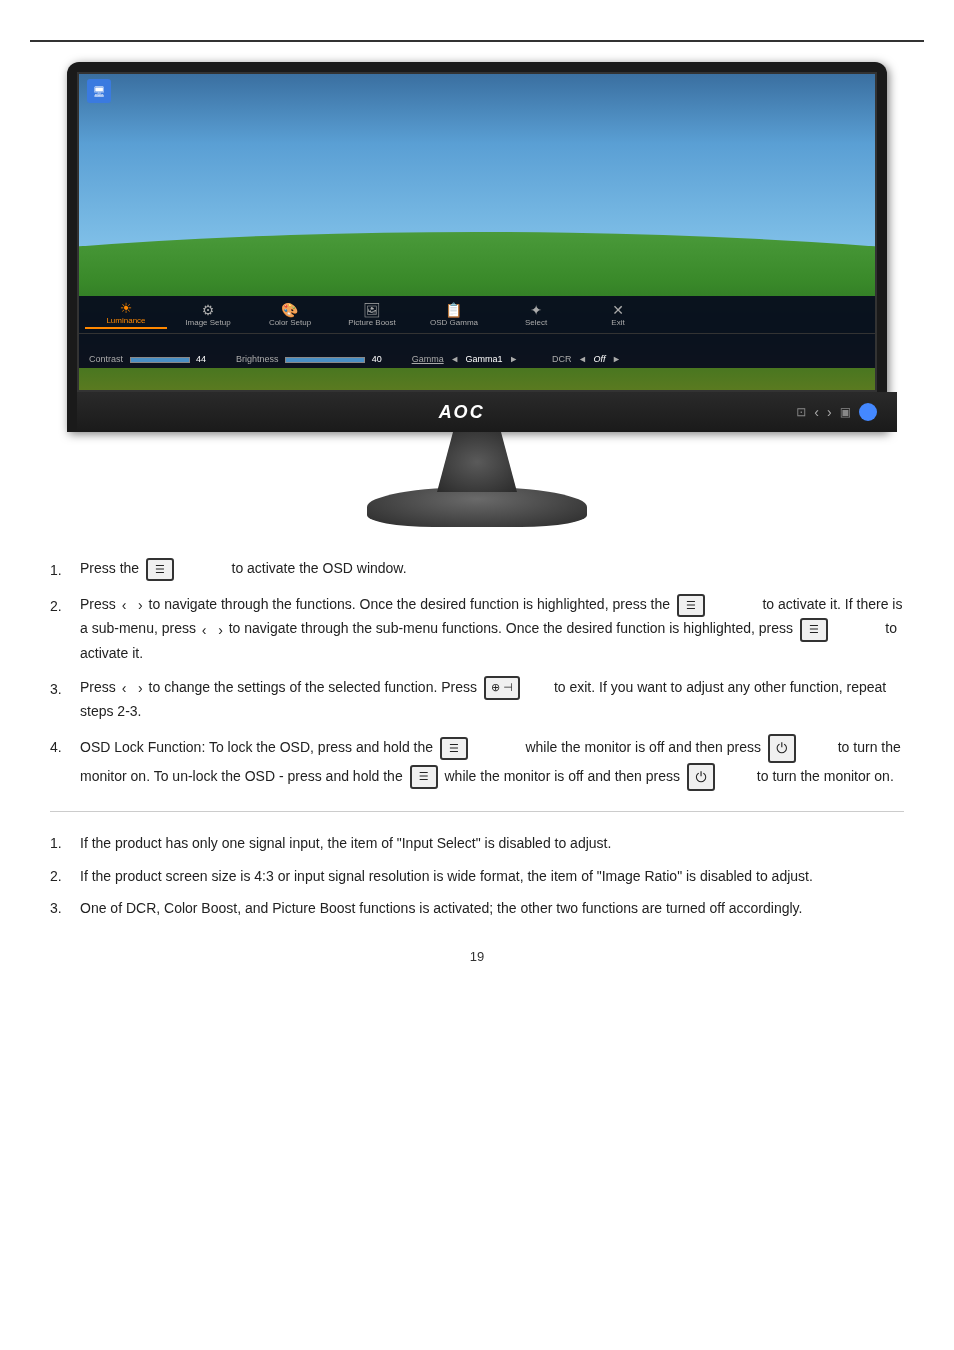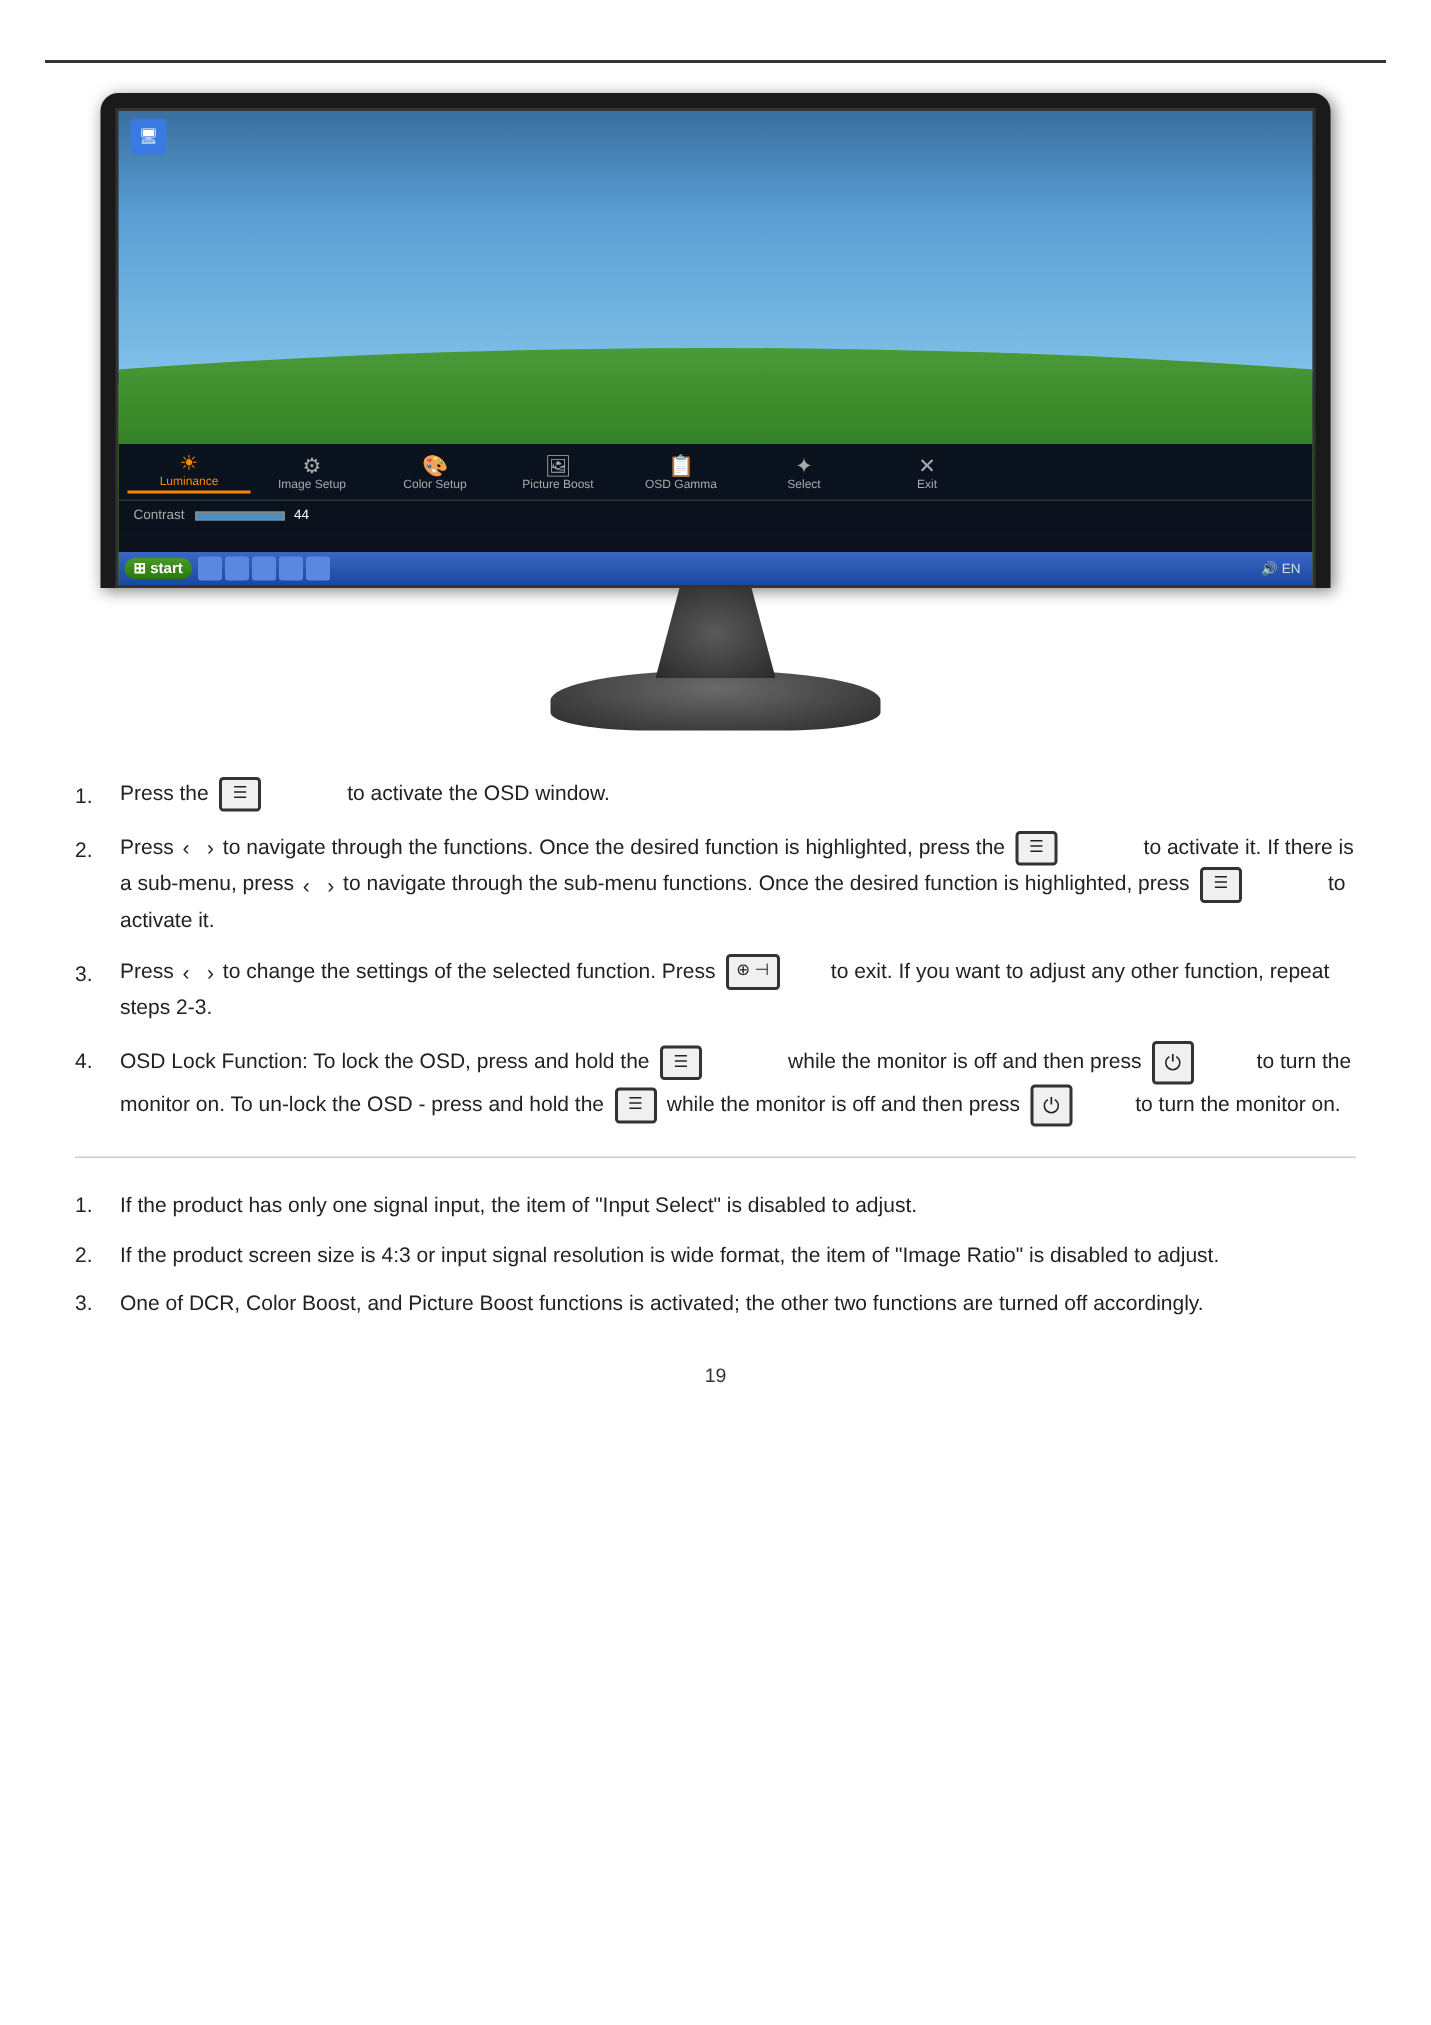--- a/index.html
+++ b/index.html
@@ -358,21 +358,21 @@
             <div style="display:flex; flex-direction:column; align-items:center; min-width:82px; color:#aaa; font-size:8px;">
               <span style="font-size:14px;">✦</span>
               <span>Select</span>
             </div>
             <div style="display:flex; flex-direction:column; align-items:center; min-width:82px; color:#aaa; font-size:8px;">
               <span style="font-size:14px;">✕</span>
               <span>Exit</span>
             </div>
           </div>
 
-          <div style="display:flex; height:34px; align-items:flex-start; padding:4px 10px; gap:30px;flex-direction:column;">
+          <div style="display:flex; height:34px; align-items:flex-end; padding:4px 10px; gap:30px;">
             <div style="font-size:9px; color:#aaa;">
               <span style="color:#aaa;">Contrast</span>
               <span style="display:inline-block; width:60px; height:6px; background:#4a8fc4; border:1px solid #888; margin:0 4px; vertical-align:middle;"></span>
               <span style="color:#fff;">44</span>
             </div>
             <div style="font-size:9px; color:#aaa;">
               <span style="color:#aaa;">Brightness</span>
               <span style="display:inline-block; width:80px; height:6px; background:#4a8fc4; border:1px solid #888; margin:0 4px; vertical-align:middle;"></span>
               <span style="color:#fff;">40</span>
             </div>
@@ -384,33 +384,33 @@
             </div>
             <div style="font-size:9px; color:#aaa;">
               <span style="color:#aaa;">DCR</span>
               <span style="margin:0 4px;">◄</span>
               <span style="color:#fff;font-style:italic;">Off</span>
               <span style="margin:0 4px;">►</span>
             </div>
           </div>
         </div>
 
-        <div class="screen-taskbar">
-          <div class="taskbar-start">⊞ start</div>
-          <div class="taskbar-icons">
-            <span class="taskbar-icon-sm"></span>
-            <span class="taskbar-icon-sm"></span>
-            <span class="taskbar-icon-sm"></span>
-            <span class="taskbar-icon-sm"></span>
-            <span class="taskbar-icon-sm"></span>
-          </div>
-          <div class="taskbar-right">🔊 EN</div>
+      </div>
+
+      <div class="monitor-bezel-bottom">
+        <div style="width:30px;"></div>
+        <div class="aoc-logo">AOC</div>
+        <div class="monitor-buttons">
+          <span style="font-size:12px; color:#888;">⊡</span>
+          <span style="font-size:14px; color:#aaa;">‹</span>
+          <span style="font-size:14px; color:#aaa;">›</span>
+          <span style="font-size:12px; color:#888;">▣</span>
+          <span class="mon-btn power"></span>
         </div>
       </div>
-
     </div>
 
     <div class="stand-wrapper">
       <div class="monitor-stand-neck"></div>
       <div class="monitor-stand-base"></div>
     </div>
   </div>
 </div>
 
 <div class="instructions-section">

